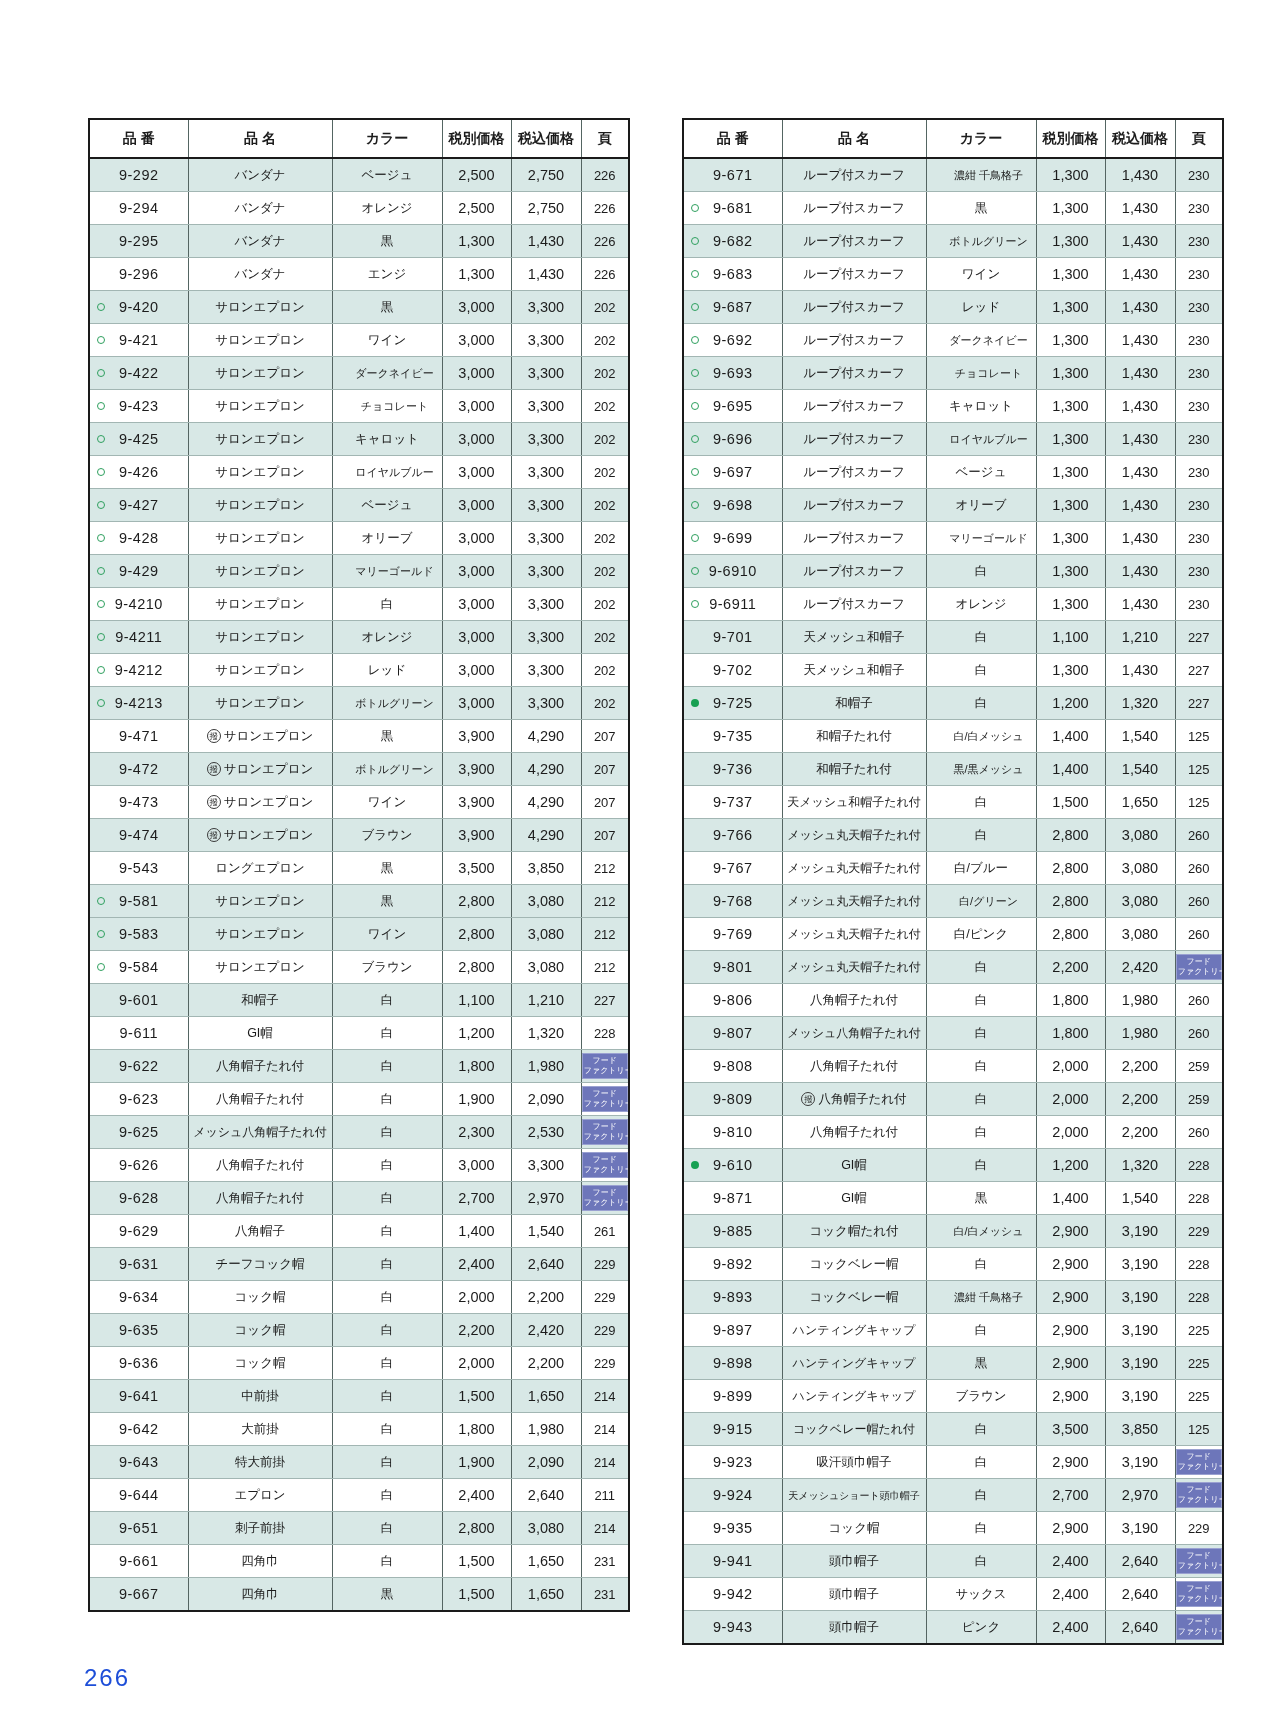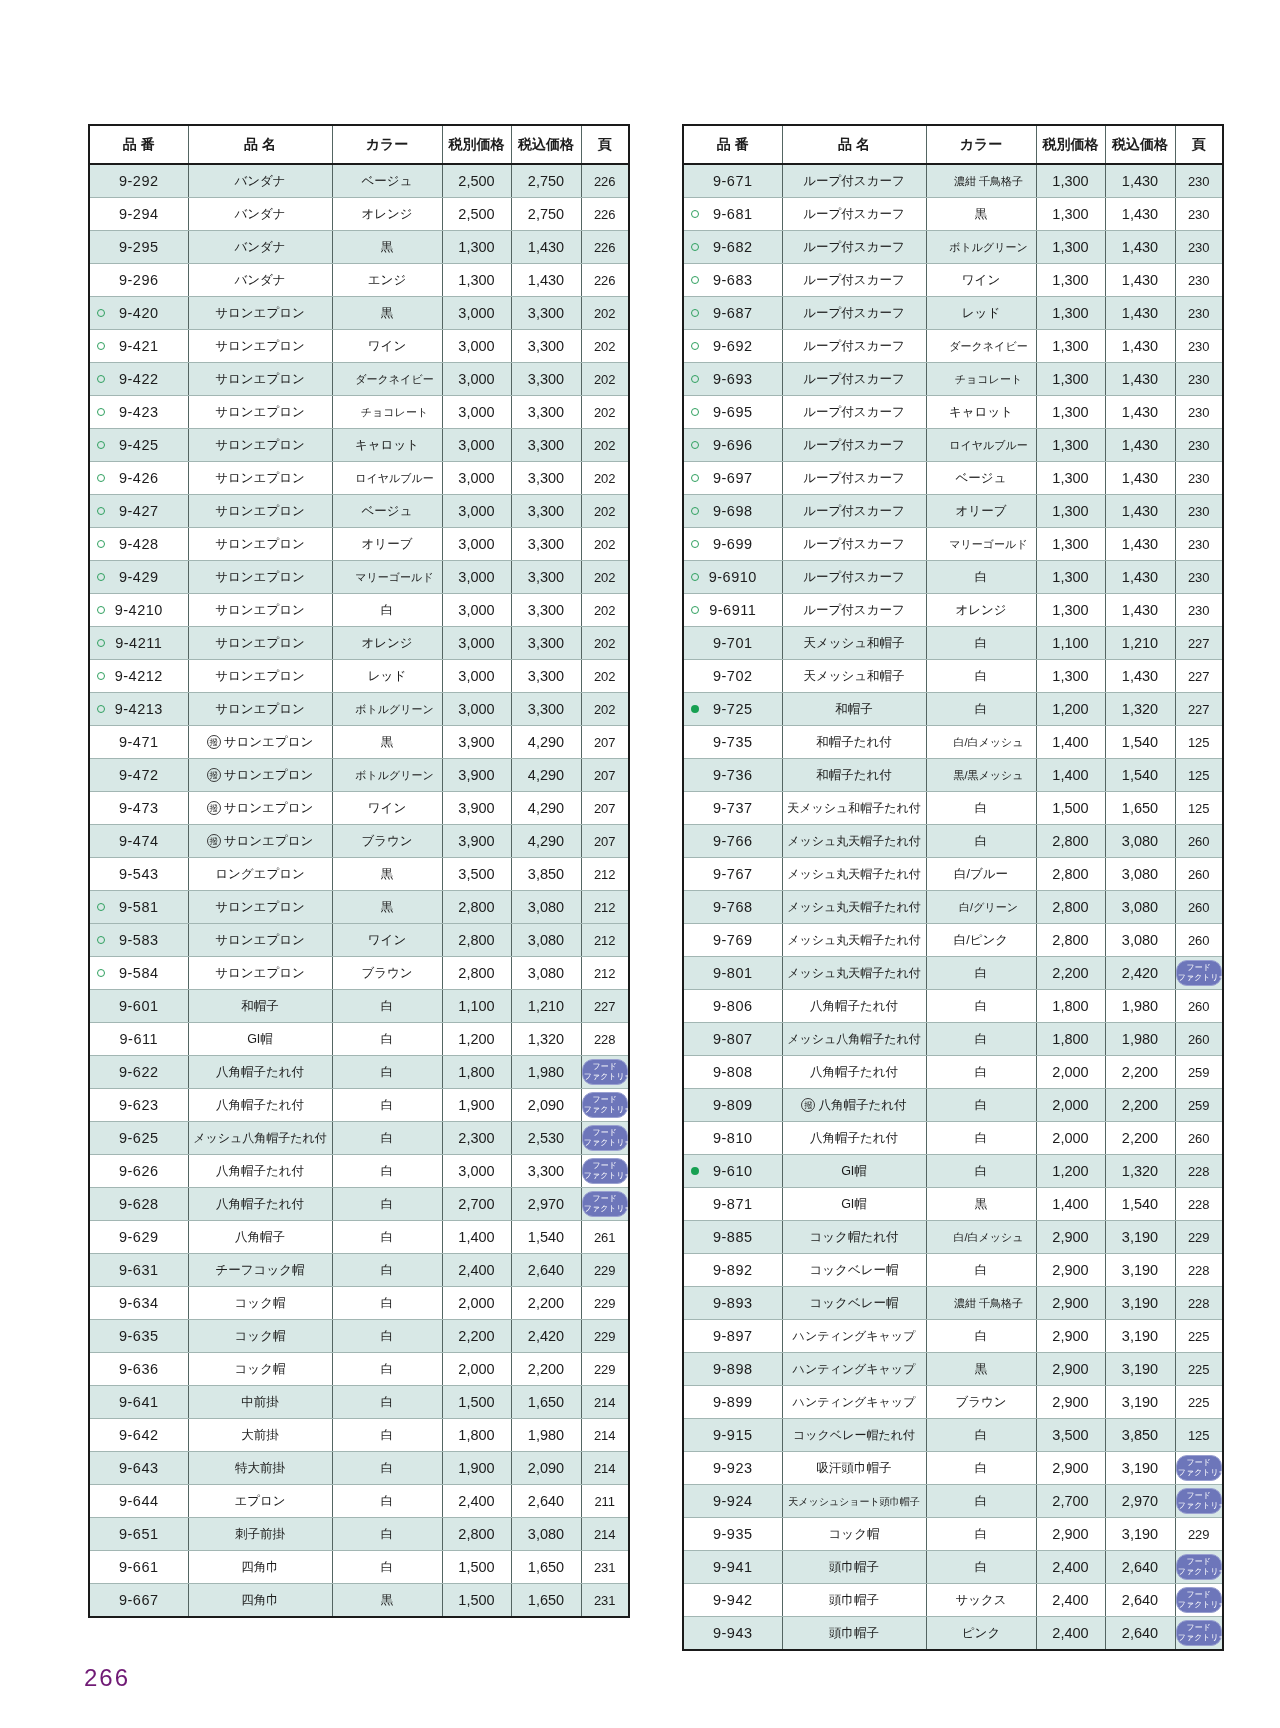--- a/index.html
+++ b/index.html
@@ -1,20 +1,20 @@
 <!DOCTYPE html>
 <html><head>
 <meta charset="utf-8">
 <style>
   html,body { margin:0; padding:0; }
   body {
     width:1280px; height:1728px; background:#ffffff; position:relative;
     font-family:"Liberation Sans","DejaVu Sans",sans-serif; color:#1c1c1c;
   }
-  .tablewrap { position:absolute; top:118px;margin-top:6px; }
+  .tablewrap { position:absolute; top:118px; }
   #table-slot-0 { left:88px; }
   #table-slot-1 { left:682px; }
   table { border-collapse:collapse; border:2px solid #1a1a1a; table-layout:fixed; background:#fff; }
   col.c-num   { width:99px; }
   col.c-name  { width:144px; }
   col.c-color { width:110px; }
   col.c-ex    { width:69px; }
   col.c-in    { width:70px; }
   col.c-page  { width:48px; }
   th, td {
@@ -37,27 +37,27 @@
   td.page  { font-size:13px; }
   .name-s  { font-size:12px; }
   .name-xs { font-size:10px; }
   td.color-s { font-size:11px;padding-left:15px; }
   .mark {
     display:inline-block; width:12px; height:12px; line-height:12px;
     border:1px solid #3a3a3a; border-radius:50%; font-size:8.5px;
     vertical-align:middle; margin-right:3px; text-align:center;
   }
   .badge {
-    display:inline-block; width:42px; padding:2px 1px; border-radius:11px;
+    display:inline-block; width:42px; padding:2px 1px; border-radius:0;
     background:#6d76ba; border:1px solid #9aa1d1; color:#ffffff;
     font-size:8px; line-height:1.25; vertical-align:middle;
   }
   .pageno {
     position:absolute; left:84px; top:1664px;
-    font-size:24px; letter-spacing:2px; color:#701a75;text-align:center;
+    font-size:24px; letter-spacing:2px; color:#1d4ed8;text-align:center;
   }
 </style>
 </head>
 <body>
 
 <div id="table-slot-0" class="tablewrap">
     <table>
       <colgroup>
         <col class="c-num">
         <col class="c-name">

